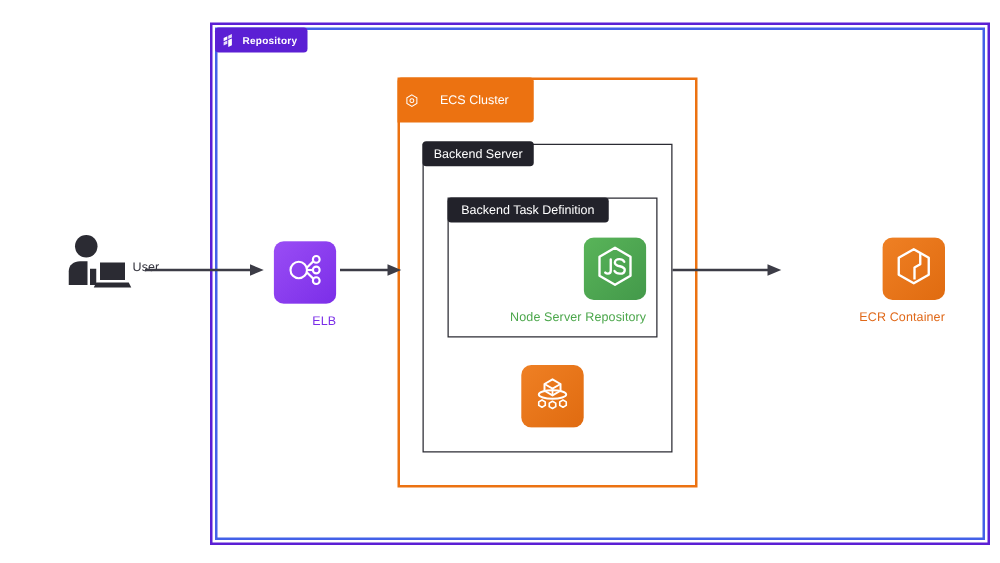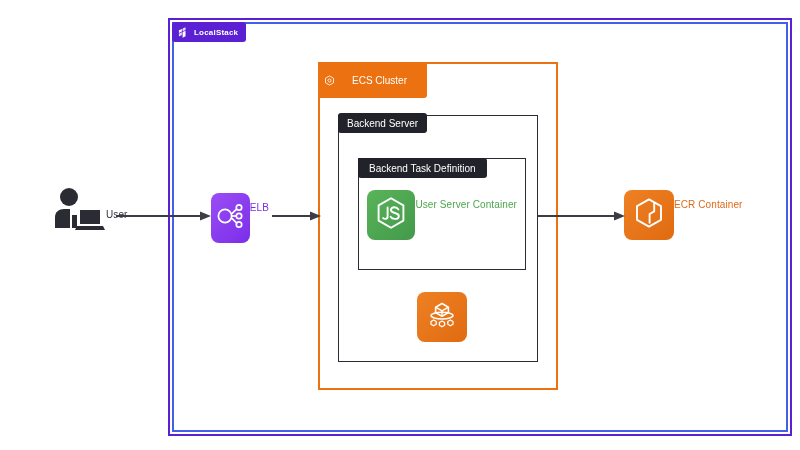--- a/index.html
+++ b/index.html
@@ -66,21 +66,21 @@
   }
   .task-badge{
     position:absolute; left:358px; top:158px;
     height:20px; padding:0 11px;
     background:#22222a; border-radius:3px;
     display:flex; align-items:center;
     color:#fff; font-size:10px; white-space:nowrap;
   }
 
   
-  .node{ position:absolute; display:flex; align-items:flex-start; }
+  .node{ position:absolute; display:flex; flex-direction:column; align-items:flex-end; }
   .node-tile{
     width:50px; height:50px; border-radius:8px;
     display:flex; align-items:center; justify-content:center;
   }
   .node-label{
     margin-top:9px; font-size:10px; text-align:center;
     white-space:nowrap; letter-spacing:.1px;
   }
 
   .tile-elb{ background:#8b3ff0;
@@ -117,21 +117,21 @@
 
   <div class="ls-badge">
     <span>
       <svg class="ls-logo" viewBox="0 0 24 24" aria-hidden="true">
         <path d="M2 7.2 L8.4 4.2 L8.4 10.0 L2 13.0 Z" fill="#ffffff"></path>
         <path d="M10.0 3.4 L16.4 0.6 L16.4 6.4 L10.0 9.3 Z" fill="#ffffff" opacity="0.85"></path>
         <path d="M10.0 11.0 L16.4 8.1 L16.4 20.2 L10.0 23.2 Z" fill="#ffffff"></path>
         <path d="M2 14.7 L8.4 11.7 L8.4 17.5 L2 20.5 Z" fill="#ffffff" opacity="0.85"></path>
       </svg>
     </span>
-    <span>LocalStack</span>
+    <span>Repository</span>
   </div>
 
   <div class="ecs-region"></div>
   <div class="ecs-badge">
     <span>
       <svg class="ecs-badge-ico" viewBox="0 0 24 24" aria-hidden="true">
         <path d="M12 2 L20.7 7 L20.7 17 L12 22 L3.3 17 L3.3 7 Z" fill="none" stroke="#ffffff" stroke-width="1.8"></path>
         <circle cx="12" cy="12" r="3.4" fill="none" stroke="#ffffff" stroke-width="1.8"></circle>
       </svg>
     </span>
@@ -183,21 +183,21 @@
       <span>
         <svg width="34" height="34" viewBox="0 0 34 34" aria-hidden="true">
           <path d="M17 2.2 L29.4 9.4 L29.4 24.6 L17 31.8 L4.6 24.6 L4.6 9.4 Z" fill="none" stroke="#ffffff" stroke-width="1.9" stroke-linejoin="round"></path>
           <path d="M13.6 11.5 L13.6 20.6 C13.6 22.1 12.6 22.9 11.3 22.9 C10.4 22.9 9.7 22.6 9.2 22.1" fill="none" stroke="#ffffff" stroke-width="1.9" stroke-linecap="round"></path>
           <path d="M24.4 13.4 C23.6 12.0 22.1 11.3 20.4 11.3 C18.3 11.3 16.9 12.4 16.9 14.1
                    C16.9 17.9 24.8 16.1 24.8 19.9 C24.8 21.7 23.2 22.9 20.9 22.9
                    C19.0 22.9 17.4 22.1 16.6 20.8" fill="none" stroke="#ffffff" stroke-width="1.9" stroke-linecap="round"></path>
         </svg>
       </span>
     </div>
-    <span class="node-label label-node">User Server Container</span>
+    <span class="node-label label-node">Node Server Repository</span>
   </div>
 
   <div class="node" style="left:417px; top:292px; width:50px;">
     <div class="node-tile tile-ecs">
       <span>
         <svg width="34" height="34" viewBox="0 0 34 34" aria-hidden="true">
 
           <path d="M17 5.5 L23.4 9.2 L23.4 14.6 L17 18.3 L10.6 14.6 L10.6 9.2 Z" fill="none" stroke="#ffffff" stroke-width="1.6" stroke-linejoin="round"></path>
           <path d="M10.6 9.2 L17 12.9 L23.4 9.2" fill="none" stroke="#ffffff" stroke-width="1.4"></path>
           <path d="M17 12.9 L17 18.3" fill="none" stroke="#ffffff" stroke-width="1.4"></path>

